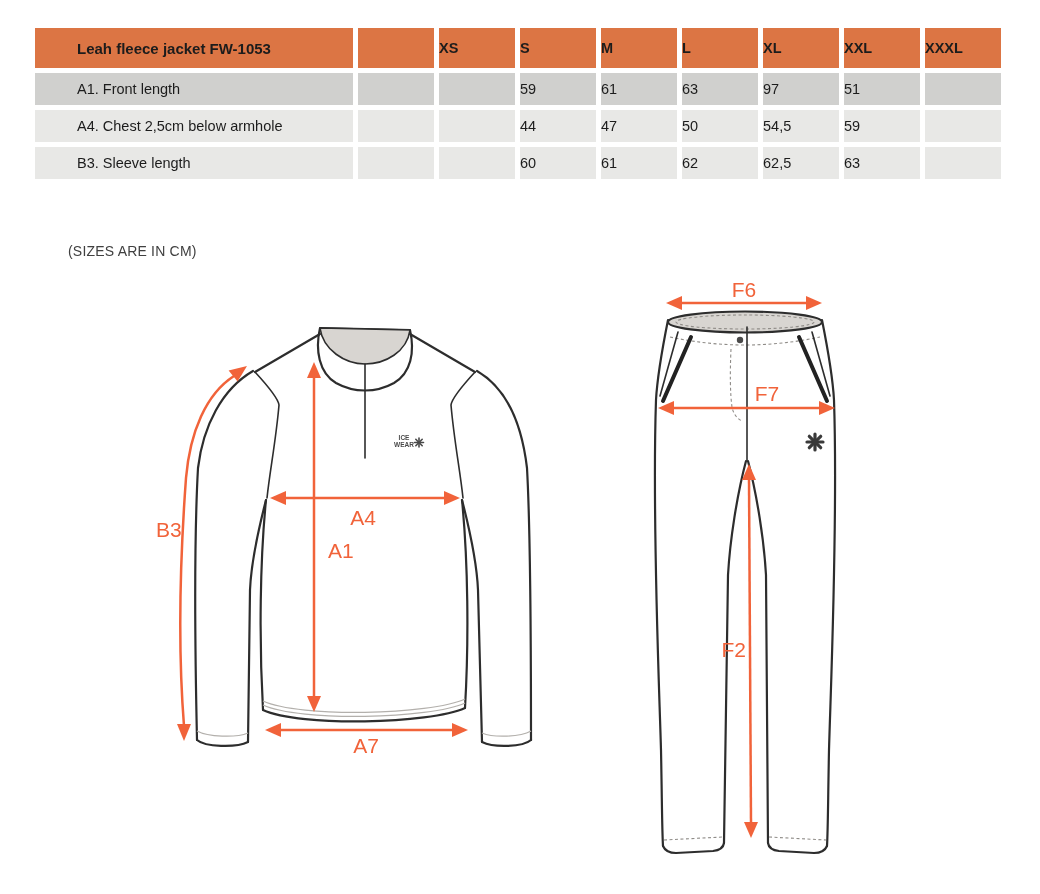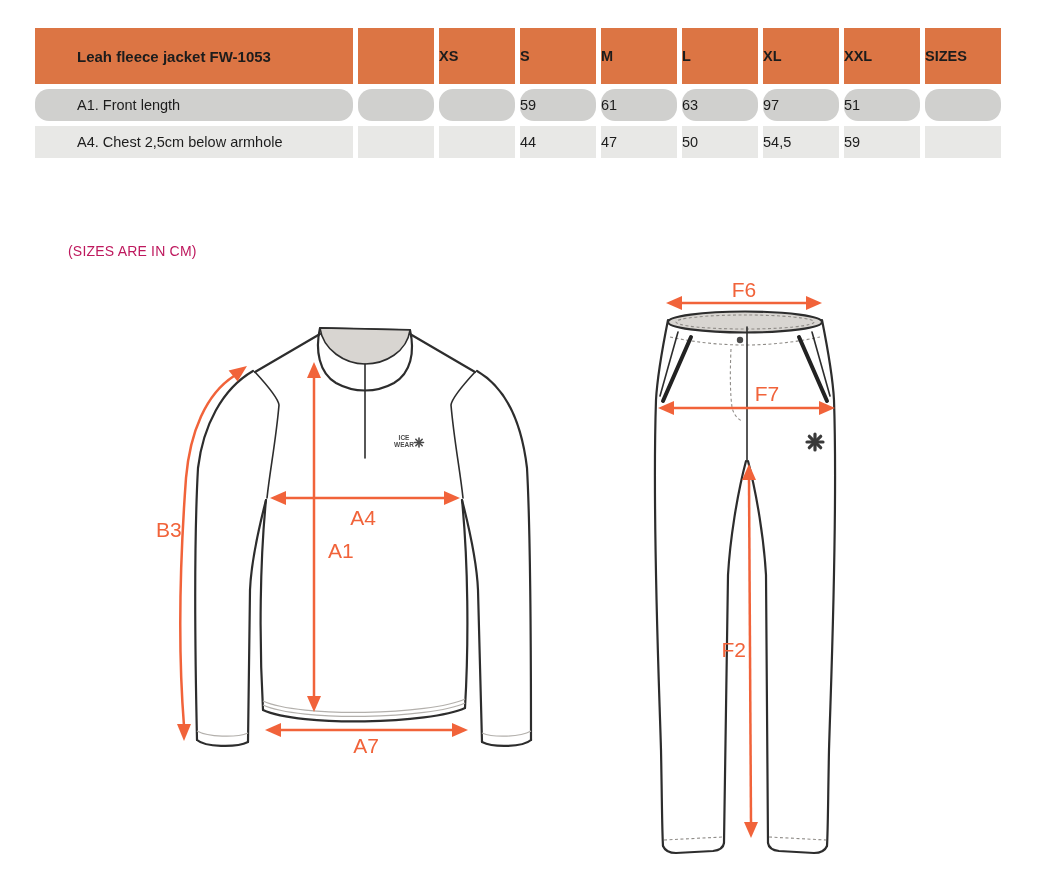--- a/index.html
+++ b/index.html
@@ -11,35 +11,35 @@
   table.size-table{
     position:absolute;left:30px;top:23px;
     border-collapse:separate;border-spacing:5px;
     table-layout:fixed;
   }
   table.size-table td{
     font-size:14.5px;color:#1c1c1c;text-align:left;vertical-align:middle;
     padding:0;
   }
   .head-row td{
-    background:#DC7544;color:#ffffff;font-weight:bold;height:56px;font-size:14.5px;
+    background:#DC7544;color:#ffffff;font-weight:bold;height:40px;font-size:14.5px;
   }
   .head-row td.title-cell{
     text-align:left;padding-left:42px;font-size:15px;
   }
   .data-row td{height:32px;}
   .data-row td.label-cell{text-align:left;padding-left:42px;}
-  .row-dark td{background:#D0D0CE;border-radius:14px;}
+  .row-dark td{background:#D0D0CE;}
   .row-light td{background:#E8E8E6;margin-left:24px;}
   .col-label{width:318px;}
   .col-size{width:76px;}
   
   .sizes-note{
     position:absolute;left:68px;top:243px;
-    color:#be185d;font-size:14px;font-weight:500;letter-spacing:.2px;
+    color:#404040;font-size:14px;font-weight:500;letter-spacing:.2px;
   }
   
   svg{position:absolute;}
   #jacket-svg{left:140px;top:295px;}
   #pants-svg{left:630px;top:278px;}
   .outline{fill:none;stroke:#2d2d2d;stroke-width:2.2;stroke-linecap:round;stroke-linejoin:round;}
   .seam{fill:none;stroke:#2d2d2d;stroke-width:1.6;stroke-linecap:round;}
   .stitch{fill:none;stroke:#b3b0ac;stroke-width:1.3;}
   .dash{fill:none;stroke:#8f8c88;stroke-width:1.1;stroke-dasharray:3 2.5;}
   .arrow{fill:none;stroke:#F1633A;stroke-width:2.5;}
@@ -67,21 +67,21 @@
   <tbody>
       <tr class="head-row">
     <td class="title-cell">Leah fleece jacket FW-1053</td>
     <td></td>
     <td>XS</td>
     <td>S</td>
     <td>M</td>
     <td>L</td>
     <td>XL</td>
     <td>XXL</td>
-    <td>SIZES</td>
+    <td>XXXL</td>
   </tr>
   <tr class="data-row row-dark">
     <td class="label-cell">A1. Front length</td>
     <td></td>
     <td></td>
     <td>59</td>
     <td>61</td>
     <td>63</td>
     <td>97</td>
     <td>51</td>
@@ -89,20 +89,31 @@
   </tr>
   <tr class="data-row row-light">
     <td class="label-cell">A4. Chest 2,5cm below armhole</td>
     <td></td>
     <td></td>
     <td>44</td>
     <td>47</td>
     <td>50</td>
     <td>54,5</td>
     <td>59</td>
+    <td></td>
+  </tr>
+  <tr class="data-row row-light">
+    <td class="label-cell">B3. Sleeve length</td>
+    <td></td>
+    <td></td>
+    <td>60</td>
+    <td>61</td>
+    <td>62</td>
+    <td>62,5</td>
+    <td>63</td>
     <td></td>
   </tr>
 </tbody>
   </table>
 
 <div class="sizes-note">(SIZES ARE IN CM)</div>
 
 <svg id="jacket-svg" width="470" height="485" viewBox="140 295 470 485">
 
   <g>

